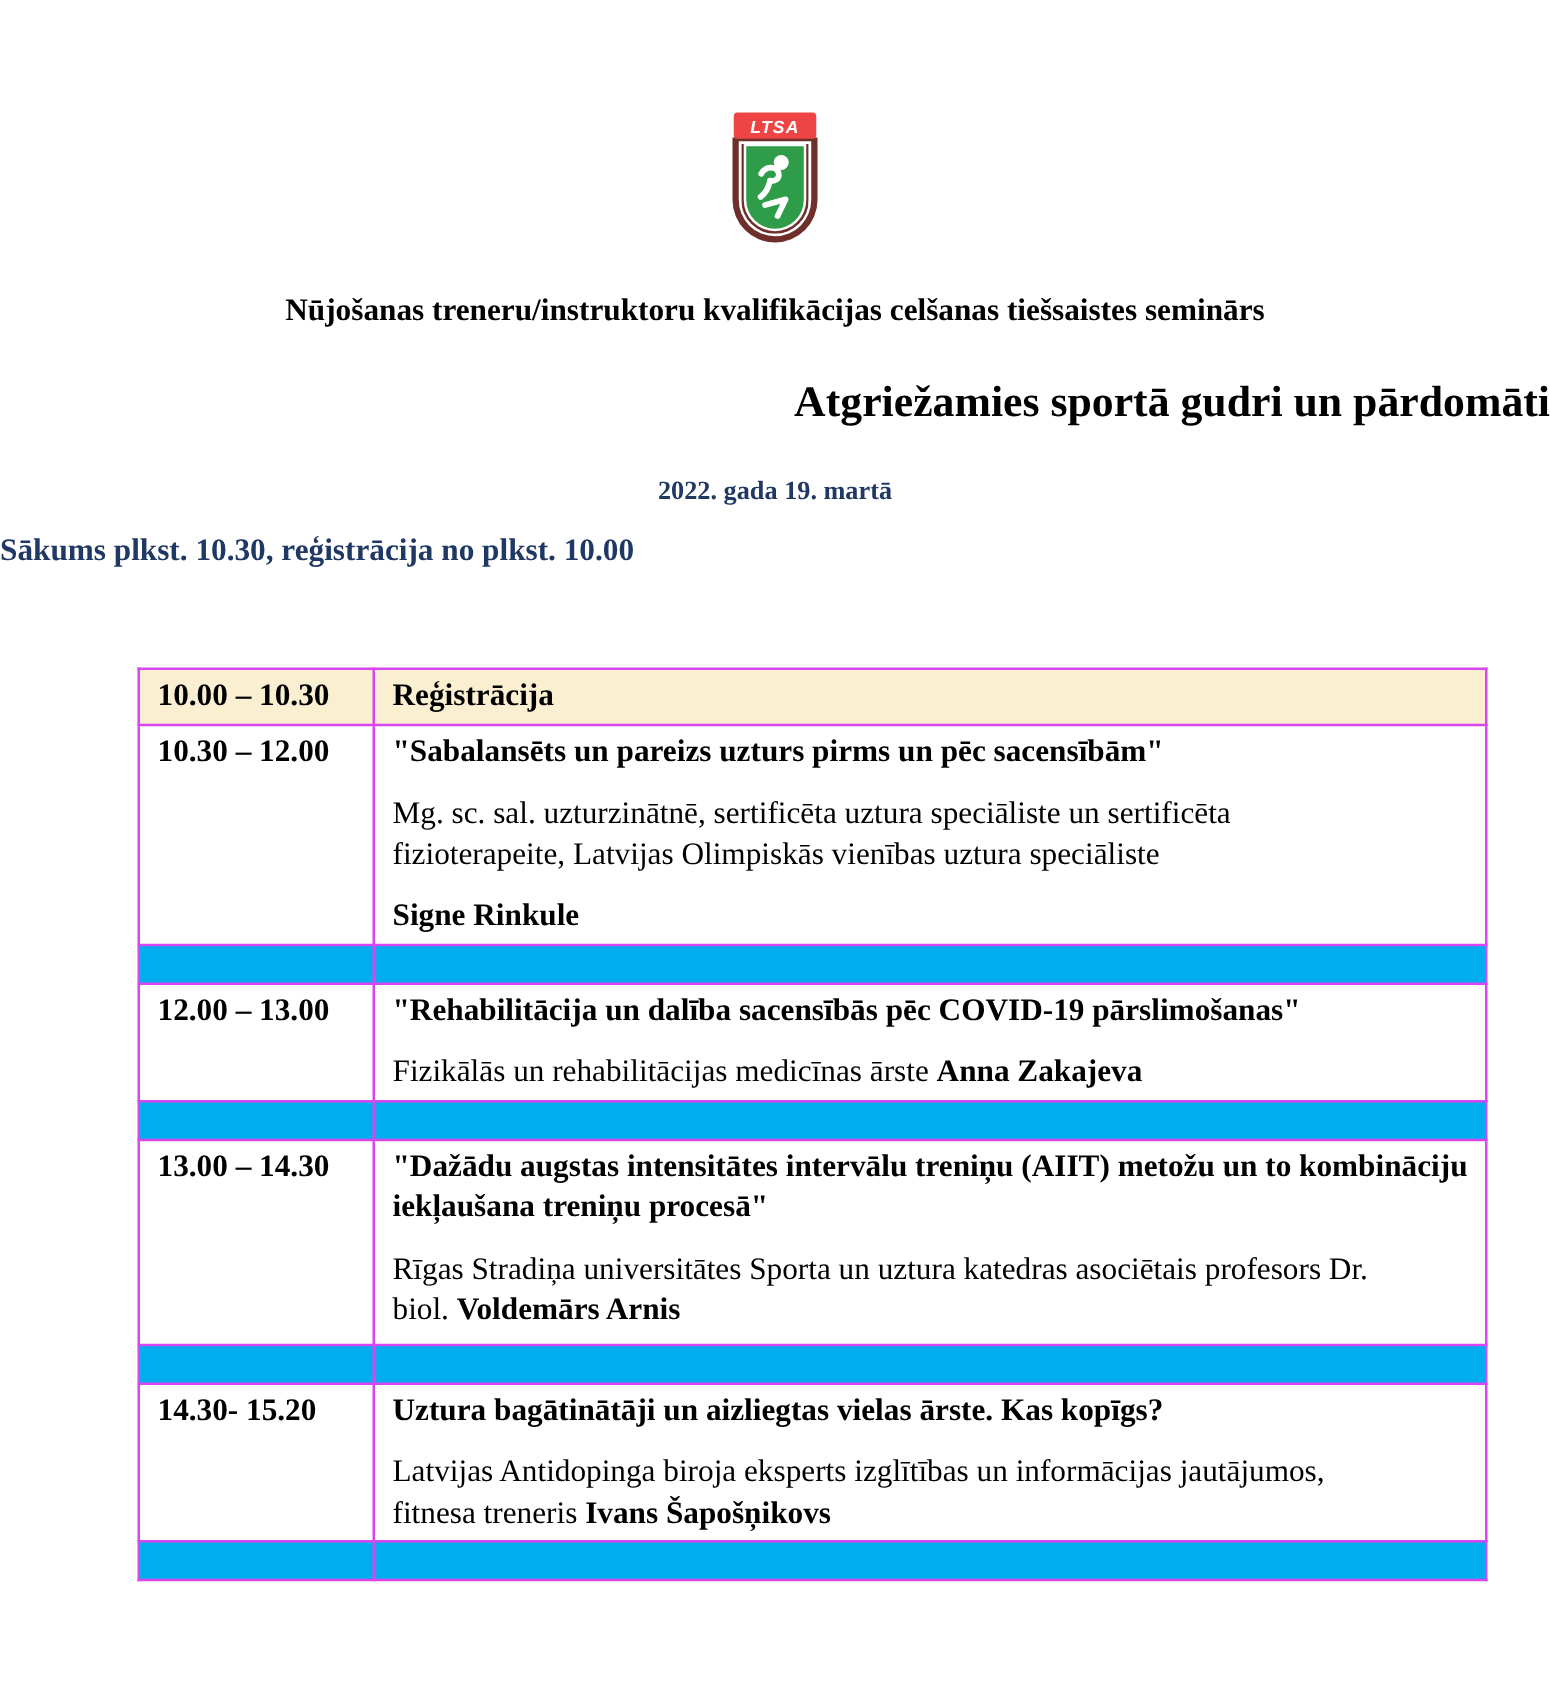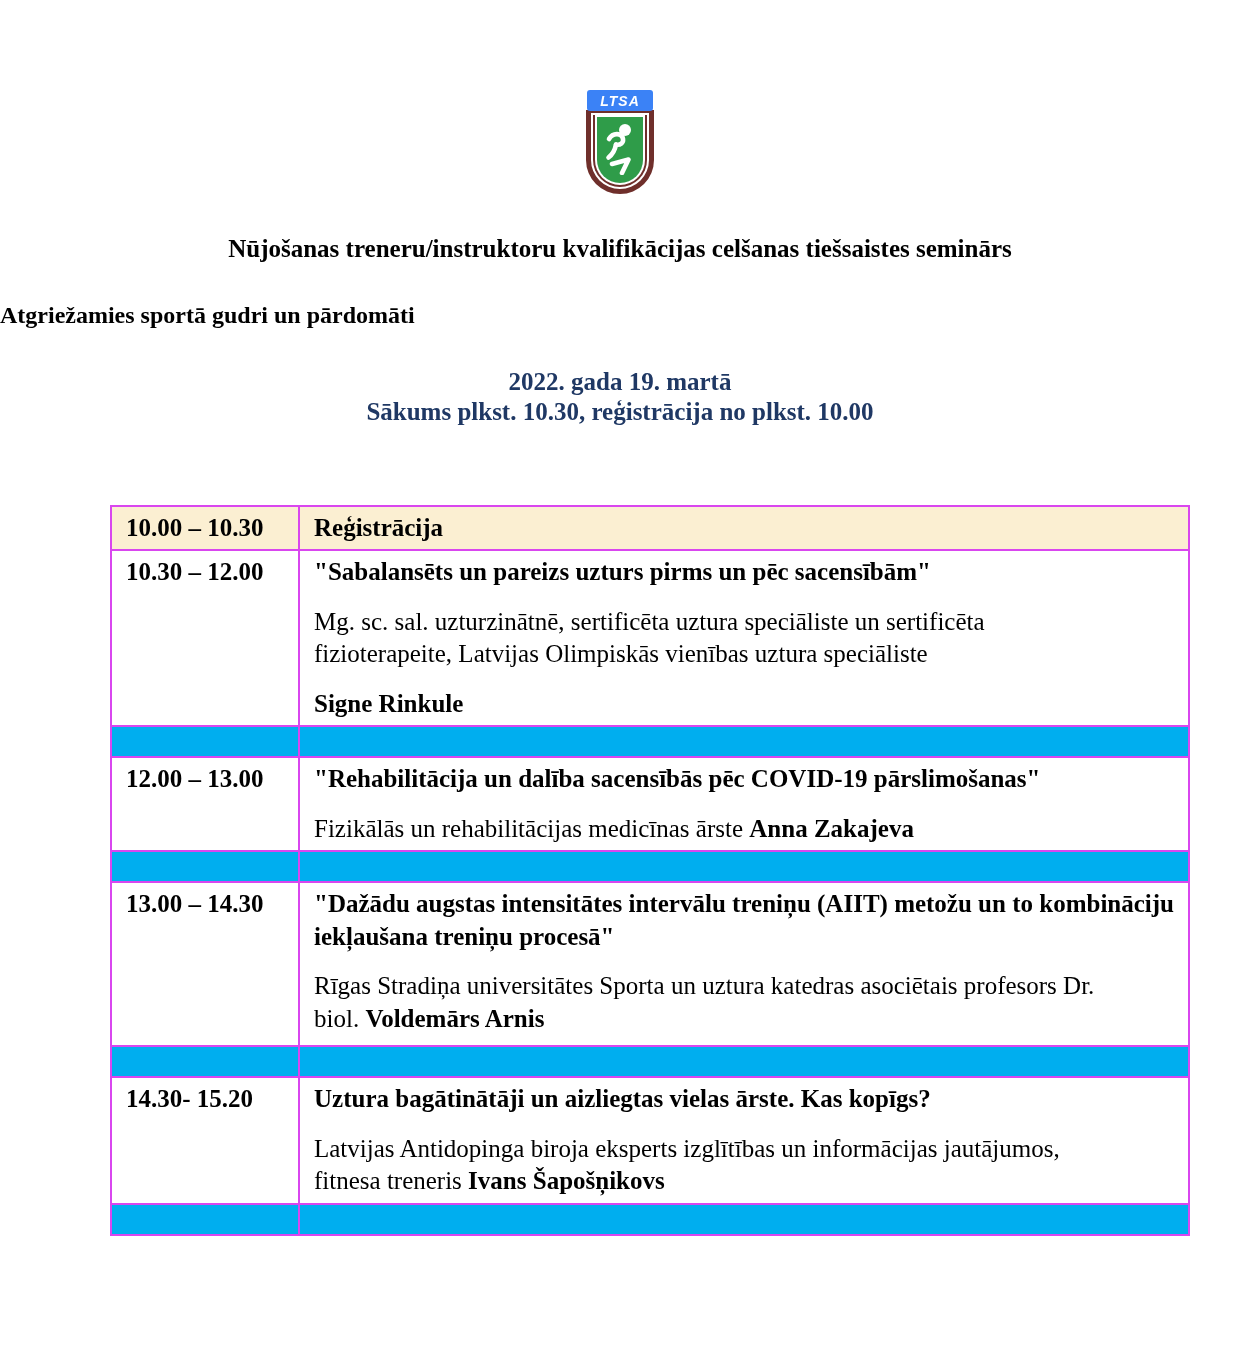--- a/index.html
+++ b/index.html
@@ -9,21 +9,21 @@
     font-family:"Liberation Serif", serif;
     color:#000;
     overflow:hidden;
     position:relative;
   }
 
   
   .logo { width:80px; margin:90px auto 0; text-align:center; }
   .logo-banner {
     width:66px; height:21px; margin:0 auto;
-    background:#3b82f6; border-radius:3px;
+    background:#ef4444; border-radius:3px;
     display:flex; align-items:center; justify-content:center;
     position:relative; z-index:2;
   }
   .logo-banner span {
     font-family:"Liberation Sans", sans-serif;
     font-weight:bold; font-style:italic;
     font-size:14px; color:#fff; letter-spacing:1px; line-height:1;
   }
   .logo-shield {
     width:68px; height:84px; margin:-1px auto 0;
@@ -38,23 +38,23 @@
     padding:2px; background:#fff;
   }
   .logo-green {
     width:100%; height:100%; box-sizing:border-box;
     background:#2F9C49; border-radius:0 0 24px 24px;
     display:flex; align-items:center; justify-content:center;
   }
 
   
   .h-line1 { margin-top:40px; text-align:center; font-weight:bold; font-size:25px; line-height:1.2; }
-  .h-line2 { margin-top:37px; text-align:left; font-weight:bold; font-size:24px; line-height:1.2; }
-  .h-date  { margin-top:37px; text-align:center; font-weight:bold; font-size:25px; color:#1F3864; line-height:1.2; }
-  .h-start { text-align:center; font-weight:bold; font-size:25px; color:#1F3864; line-height:1.2; }
+  .h-line2 { margin-top:37px; text-align:right; font-weight:bold; font-size:35px; line-height:1.2; }
+  .h-date  { margin-top:37px; text-align:center; font-weight:bold; font-size:21px; color:#1F3864; line-height:1.2; }
+  .h-start { margin-top:21px; text-align:left; font-weight:bold; font-size:25px; color:#1F3864; line-height:1.2; }
 
   
   table.schedule {
     border-collapse:collapse; table-layout:fixed;
     margin:78px 0 0 110px; width:1078px;
   }
   table.schedule td {
     border:2px solid #d946ef;
     vertical-align:top;
     padding:5px 14px 5px 14px;

